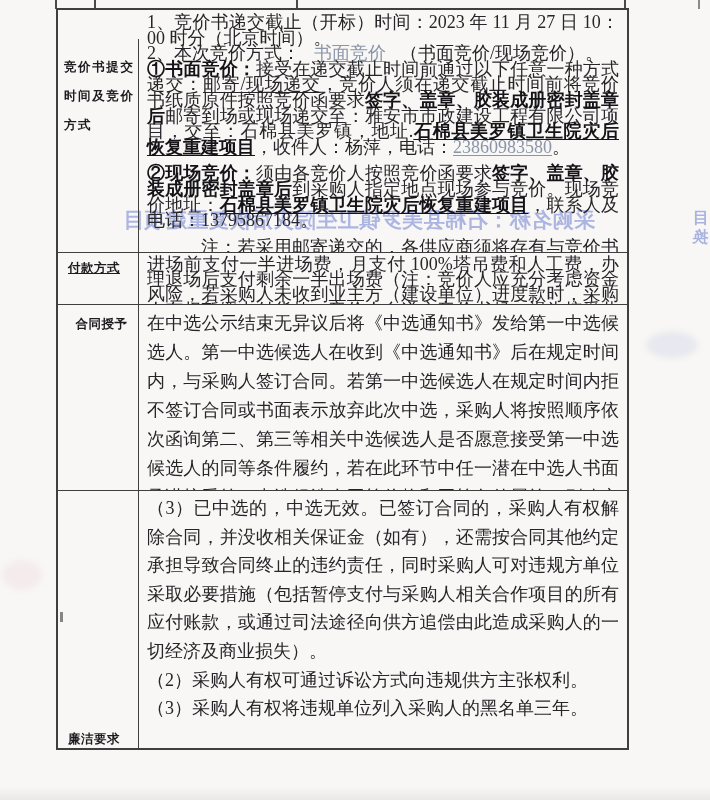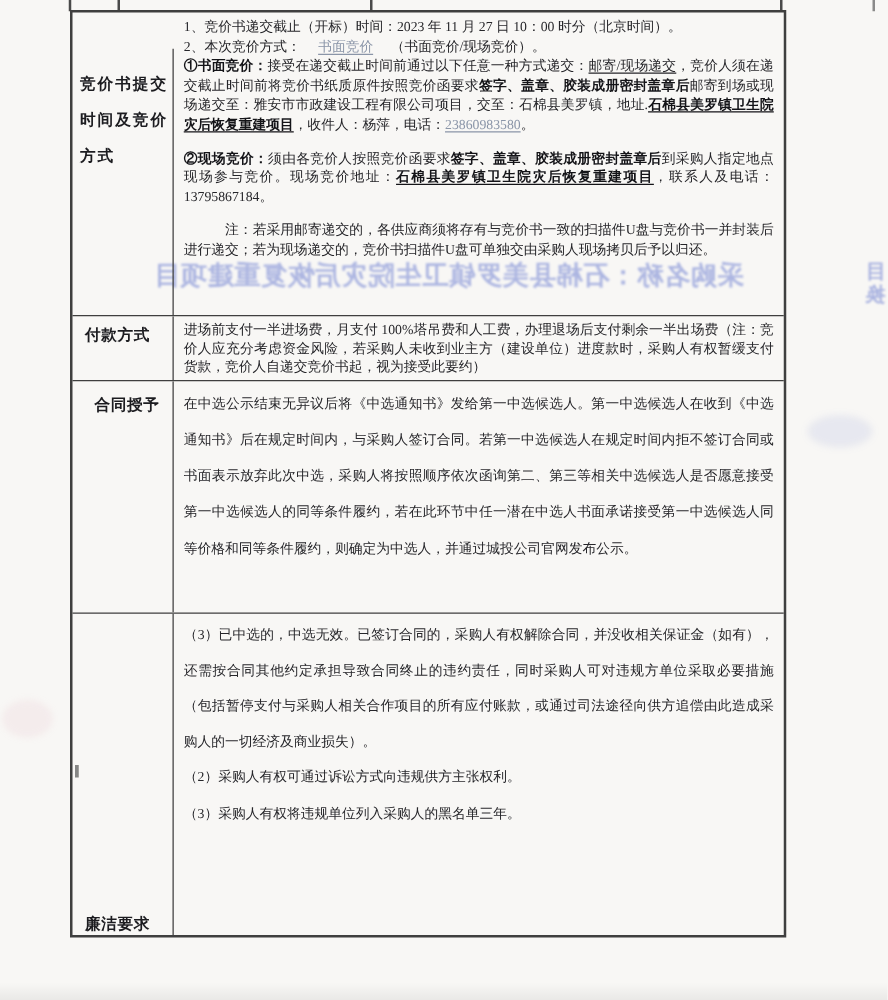--- a/index.html
+++ b/index.html
@@ -29,25 +29,25 @@
   .smudge.pink{left:2px;top:560px;width:40px;height:30px;background:rgba(225,160,175,0.12);}
   
   .doc-table{position:absolute;left:56px;top:8px;width:569px;z-index:2;
     border:2px solid #3f3f3f;display:grid;
     grid-template-rows:242px 52px 186px 258px;background:transparent;}
   .trow{display:grid;grid-template-columns:81px 1fr;border-top:1.6px solid #3f3f3f;
     box-sizing:border-box;min-height:0;overflow:hidden;}
   .trow.first{border-top:none;}
   .tlabel{border-right:1.6px solid #3f3f3f;box-sizing:border-box;
     font-weight:bold;font-size:12.5px;color:#1c1c20;}
-  .tcontent{box-sizing:border-box;font-size:11px;text-align:justify;min-width:0;}
+  .tcontent{box-sizing:border-box;font-size:18px;text-align:justify;min-width:0;}
   .tcontent p{margin:0;}
   
   .row0 .tlabel{padding:14px 3px 0 6px;line-height:29px;letter-spacing:1.6px;margin-top:29px;}
-  .row1 .tlabel{padding:7px 3px 0 10px;letter-spacing:0.5px;}
+  .row1 .tlabel{padding:7px 3px 0 10px;letter-spacing:0.5px;text-decoration:underline;}
   .row2 .tlabel{padding:11px 3px 0 10px;letter-spacing:0.5px;text-align:center;}
   .row3 .tlabel{display:flex;align-items:flex-end;padding:0 3px 0 10px;letter-spacing:0.5px;}
   .row0 .tcontent{padding:5px 8px 0 8px;line-height:15.6px;}
   .row1 .tcontent{padding:4px 8px 0 8px;line-height:15.2px;}
   .row2 .tcontent{padding:4px 8px 0 8px;line-height:29px;}
   .row3 .tcontent{padding:3px 8px 0 8px;line-height:28.6px;}
   .row0 .tcontent p.gap{margin-top:11px;}
   .row0 .tcontent p.indent{text-indent:3em;}
   
   .seg-b{font-weight:bold;color:#141418;}

